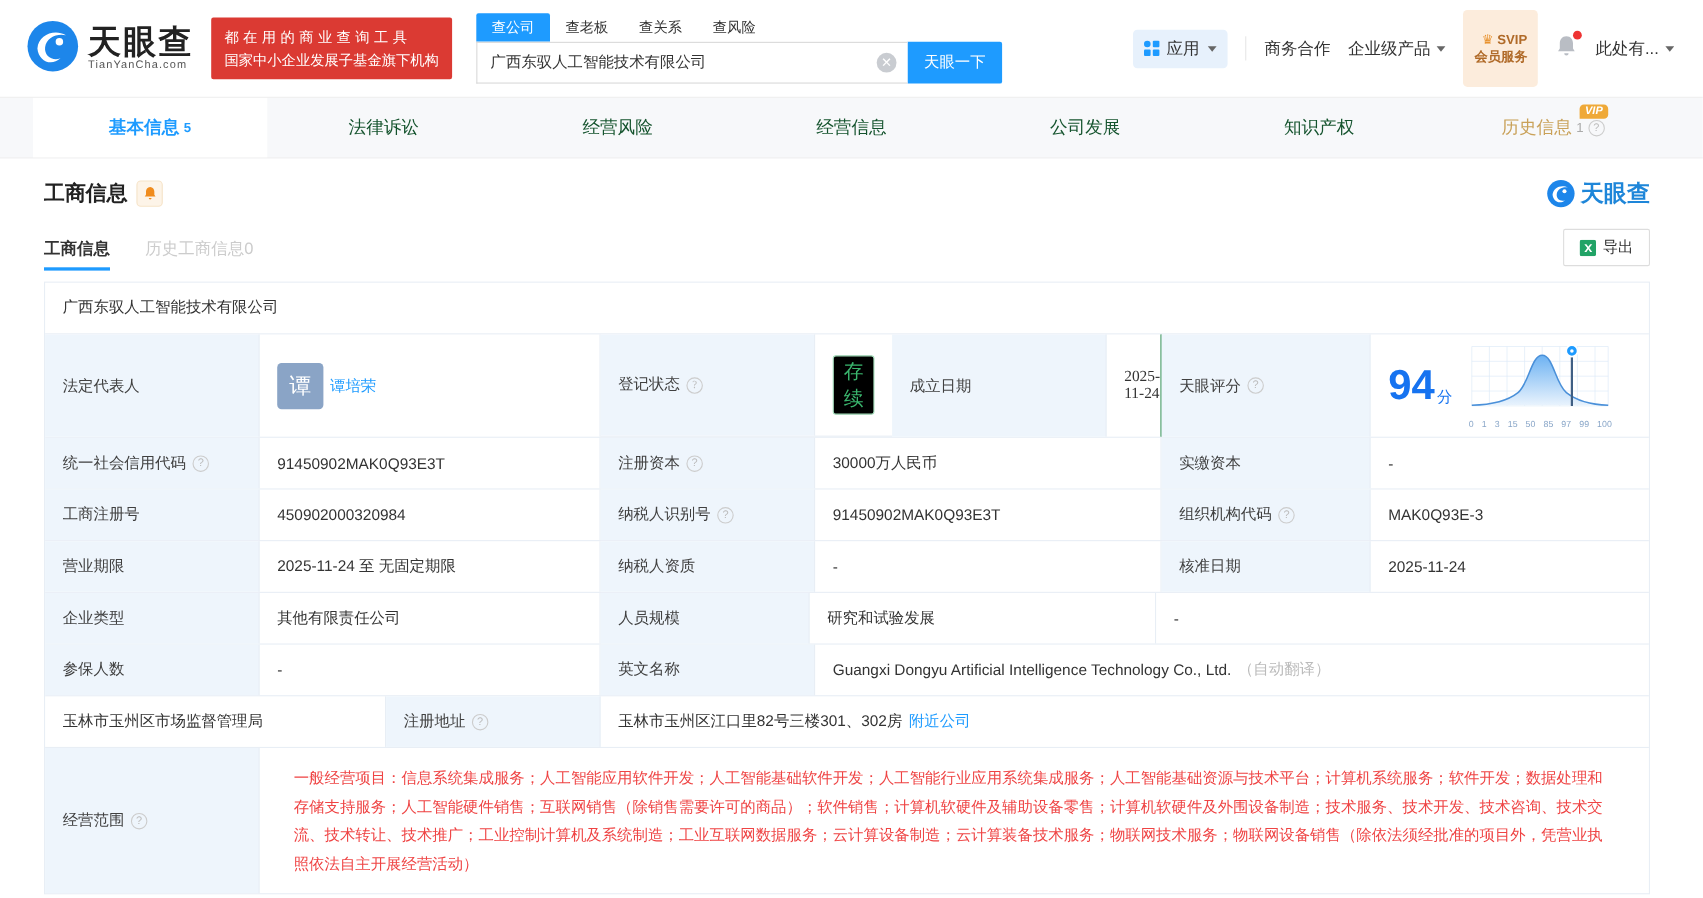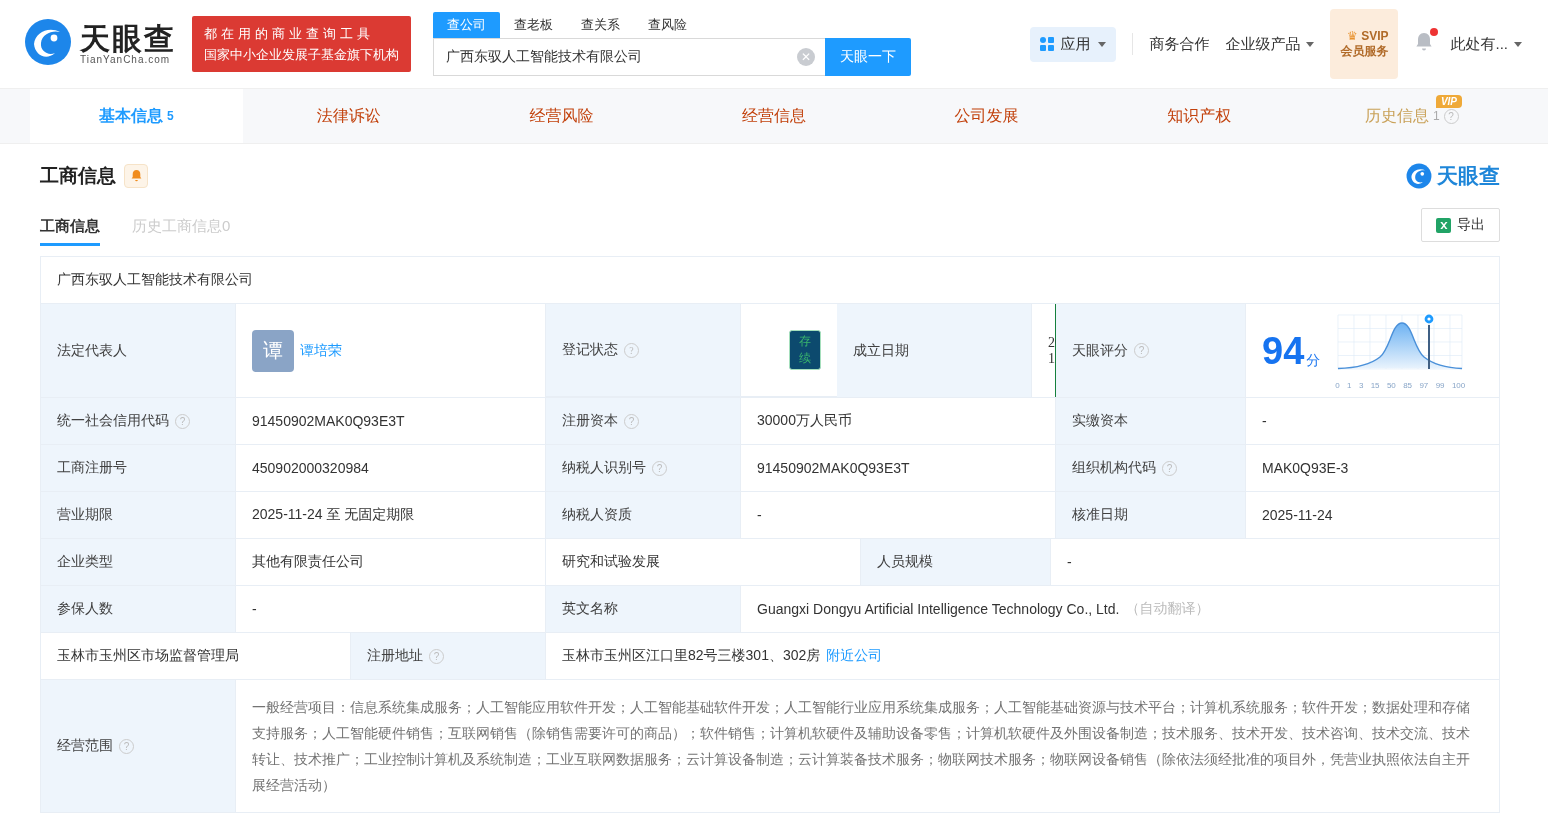--- a/index.html
+++ b/index.html
@@ -30,21 +30,21 @@
   .caret { display: inline-block; width: 0; height: 0; border-left: 4px solid transparent; border-right: 4px solid transparent; border-top: 5px solid #666; margin-left: 2px; }
   .vdiv { width: 1px; height: 22px; background: #e6e6e6; }
   .hlink { font-size: 15px; color: #333; cursor: pointer; display: flex; align-items: center; gap: 4px; }
   .svip { background: #fcecdc; border-radius: 4px; padding: 20px 10px; text-align: right; font-size: 12px; font-weight: bold; color: #b06a28; line-height: 15px; cursor: pointer; }
   .bell-wrap { position: relative; cursor: pointer; }
   .red-dot { position: absolute; top: -3px; right: -4px; width: 8px; height: 8px; background: #e33; border-radius: 50%; }
   .user-entry { font-size: 15px; color: #333; display: flex; align-items: center; gap: 4px; cursor: pointer; }
 
   
   .navtabs { height: 56px; background: #f7f8fa; border-top: 1px solid #efefef; border-bottom: 1px solid #efefef; display: flex; padding: 0 30px; }
-  .navtab { flex: 1; display: flex; align-items: center; justify-content: center; font-size: 16px; color: #c2410c; cursor: pointer; gap: 4px; position: relative; }
+  .navtab { flex: 1; display: flex; align-items: center; justify-content: center; font-size: 16px; color: #14532d; cursor: pointer; gap: 4px; position: relative; }
   .navtab.active { background: #fff; color: #1e9bff; font-weight: bold; }
   .navtab .cnt { font-size: 12px; color: #1e9bff; }
   .navtab.gold { color: #c9a158; }
   .navtab.gold .cnt { color: #aaa; font-size: 12px; }
   .viptag { position: absolute; top: 6px; right: 56px; background: #efa938; color: #fff; font-size: 10px; font-style: italic; font-weight: bold; padding: 1px 5px; border-radius: 4px 4px 4px 0; }
   .help-ic { display: inline-block; width: 15px; height: 15px; border: 1px solid #ccc; border-radius: 50%; color: #bbb; font-size: 10px; line-height: 13px; text-align: center; cursor: pointer; flex: none; }
 
   
   .content { padding: 0 48px 0 40px; }
   .title-row { display: flex; align-items: center; margin-top: 18px; }
@@ -70,23 +70,23 @@
   .w-l3 { width: 190px; flex: none; } .w-v3 { flex: 1; }
   .span-rest { flex: 1; }
   .tall { min-height: 93px; }
   .midcol { width: 510px; flex: none; display: flex; flex-direction: row; border-right: 1px solid #15803d; font-family: Liberation Serif, serif; }
   .midrow { display: flex; flex: 1; }
   .midrow:first-child { border-bottom: 1px solid #e8eef5; }
   .midrow .tcell { border-right: 1px solid #e8eef5; min-height: 46px; }
   .midrow .tcell:last-child { border-right: none; flex: 1; }
   .avatar { width: 42px; height: 42px; border-radius: 4px; background: #8aa4c6; color: #fff; font-size: 20px; display: inline-flex; align-items: center; justify-content: center; flex: none; }
   a.blue, .blue-link { color: #1e9bff; text-decoration: none; cursor: pointer; }
-  .badge-green { background: #0c4a6e; border: 1px solid #a5dfbc; color: #3ab56d; font-size: 12px; padding: 2px 9px; border-radius: 3px; margin-left: 32px; }
+  .badge-green { background: #000000; border: 1px solid #a5dfbc; color: #3ab56d; font-size: 18px; padding: 2px 9px; border-radius: 3px; }
   .gray-note { color: #bbb; }
-  .scope-cell { align-items: flex-start; padding: 14px 16px; line-height: 26px; display: block; color: #737373; }
+  .scope-cell { align-items: flex-start; padding: 14px 31px; line-height: 26px; display: block; color: #ef4444; }
   .scope-label { align-items: center; }
 
   
   .score-cell { gap: 14px; padding: 6px 10px 6px 16px; }
   .score-num { font-size: 38px; font-weight: bold; color: #1673f0; line-height: 1; }
   .score-unit { font-size: 14px; color: #1673f0; }
   .score-chart { position: relative; width: 132px; }
   .ticks { display: flex; justify-content: space-between; font-size: 8px; color: #89a6c8; padding: 0 1px; margin-top: 1px; }
 </style>
 </head>
@@ -341,22 +341,22 @@
         <div class="tcell w-v1">2025-11-24 至 无固定期限</div>
         <div class="tcell lbl w-l2">纳税人资质</div>
         <div class="tcell w-v2">-</div>
         <div class="tcell lbl w-l3">核准日期</div>
         <div class="tcell w-v3">2025-11-24</div>
       </div>
 
       <div class="trow">
         <div class="tcell lbl w-l1">企业类型</div>
         <div class="tcell w-v1">其他有限责任公司</div>
+        <div class="tcell lbl w-l3">人员规模</div>
         <div class="tcell w-v2">研究和试验发展</div>
-        <div class="tcell lbl w-l3">人员规模</div>
         <div class="tcell w-v3">-</div>
       </div>
 
       <div class="trow">
         <div class="tcell lbl w-l1">参保人数</div>
         <div class="tcell w-v1">-</div>
         <div class="tcell lbl w-l2">英文名称</div>
         <div class="tcell span-rest">
           <span>Guangxi Dongyu Artificial Intelligence Technology Co., Ltd.</span>
           <span class="gray-note">（自动翻译）</span>

